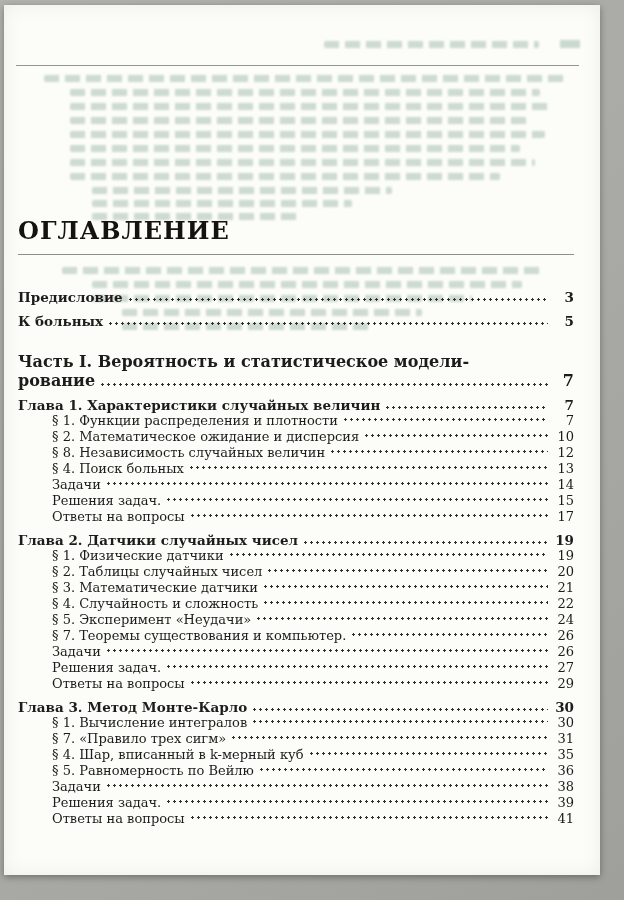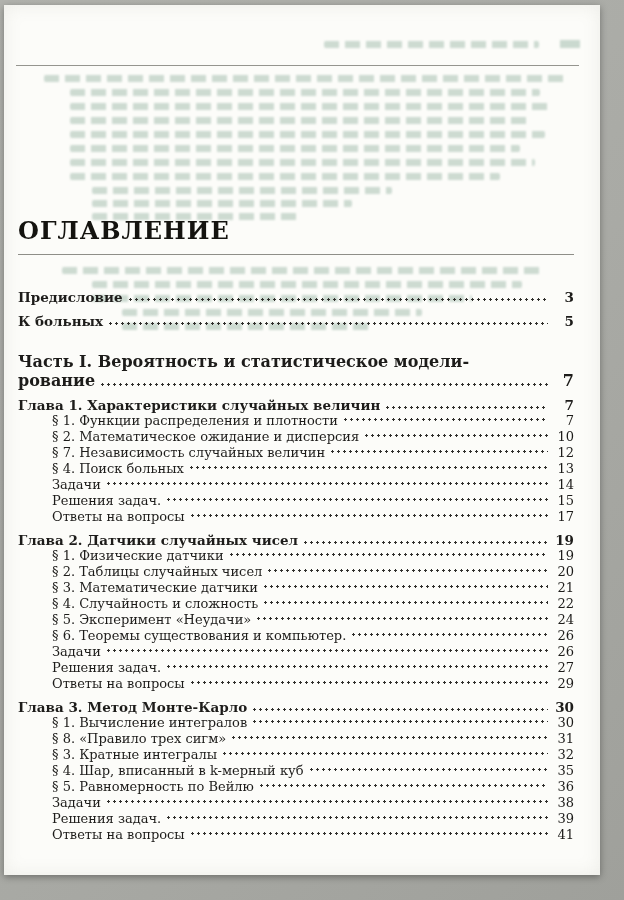--- a/index.html
+++ b/index.html
@@ -125,21 +125,21 @@
             <span class="label">§ 1. Функции распределения и плотности</span>
             <span class="leader"></span>
             <span class="page-num">7</span>
           </div>
           <div class="row type-section">
             <span class="label">§ 2. Математическое ожидание и дисперсия</span>
             <span class="leader"></span>
             <span class="page-num">10</span>
           </div>
           <div class="row type-section">
-            <span class="label">§ 7. Независимость случайных величин</span>
+            <span class="label">§ 8. Независимость случайных величин</span>
             <span class="leader"></span>
             <span class="page-num">12</span>
           </div>
           <div class="row type-section">
             <span class="label">§ 4. Поиск больных</span>
             <span class="leader"></span>
             <span class="page-num">13</span>
           </div>
           <div class="row type-plain">
             <span class="label">Задачи</span>
@@ -180,21 +180,21 @@
             <span class="label">§ 4. Случайность и сложность</span>
             <span class="leader"></span>
             <span class="page-num">22</span>
           </div>
           <div class="row type-section">
             <span class="label">§ 5. Эксперимент «Неудачи»</span>
             <span class="leader"></span>
             <span class="page-num">24</span>
           </div>
           <div class="row type-section">
-            <span class="label">§ 6. Теоремы существования и компьютер.</span>
+            <span class="label">§ 7. Теоремы существования и компьютер.</span>
             <span class="leader"></span>
             <span class="page-num">26</span>
           </div>
           <div class="row type-plain">
             <span class="label">Задачи</span>
             <span class="leader"></span>
             <span class="page-num">26</span>
           </div>
           <div class="row type-plain">
             <span class="label">Решения задач.</span>
@@ -210,28 +210,23 @@
             <span class="label">Глава 3. Метод Монте-Карло</span>
             <span class="leader"></span>
             <span class="page-num">30</span>
           </div>
           <div class="row type-section">
             <span class="label">§ 1. Вычисление интегралов</span>
             <span class="leader"></span>
             <span class="page-num">30</span>
           </div>
           <div class="row type-section">
-            <span class="label">§ 8. «Правило трех сигм»</span>
+            <span class="label">§ 7. «Правило трех сигм»</span>
             <span class="leader"></span>
             <span class="page-num">31</span>
-          </div>
-          <div class="row type-section">
-            <span class="label">§ 3. Кратные интегралы</span>
-            <span class="leader"></span>
-            <span class="page-num">32</span>
           </div>
           <div class="row type-section">
             <span class="label">§ 4. Шар, вписанный в k-мерный куб</span>
             <span class="leader"></span>
             <span class="page-num">35</span>
           </div>
           <div class="row type-section">
             <span class="label">§ 5. Равномерность по Вейлю</span>
             <span class="leader"></span>
             <span class="page-num">36</span>

